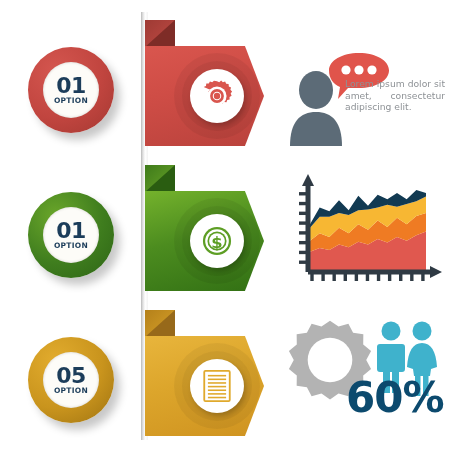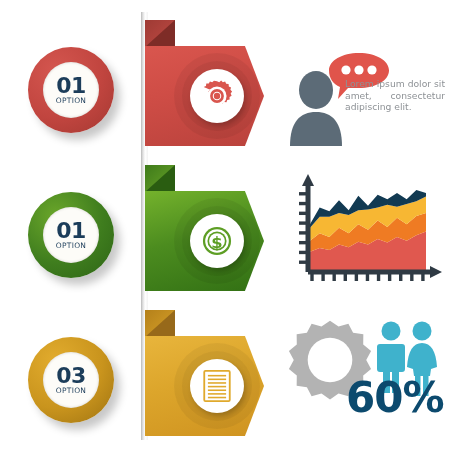--- a/index.html
+++ b/index.html
@@ -43,21 +43,21 @@
   .badge-num {
     font-family: "DejaVu Sans", sans-serif;
     font-weight: bold;
     font-size: 22px;
     line-height: 20px;
     color: #1c3d5a;
     letter-spacing: -0.5px;
   }
   .badge-label {
     font-family: "DejaVu Sans", sans-serif;
-    font-weight: normal;
+    font-weight: bold;
     font-size: 7.5px;
     line-height: 9px;
     color: #1c3d5a;
     letter-spacing: 0.3px;
     text-align: right;
   }
 
   .badge-1 { top: 47px;  left: 28px;
     background: radial-gradient(circle at 32% 28%, #d4564f 0%, #c1453f 55%, #a33832 100%); }
   .badge-2 { top: 192px; left: 28px;
@@ -195,21 +195,21 @@
 
   <div class="badge badge-2">
     <div class="badge-inner">
       <span class="badge-num">01</span>
       <span class="badge-label">OPTION</span>
     </div>
   </div>
 
   <div class="badge badge-3">
     <div class="badge-inner">
-      <span class="badge-num">03</span>
+      <span class="badge-num">05</span>
       <span class="badge-label">OPTION</span>
     </div>
   </div>
 
   <div class="pole"></div>
 
   <div class="ribbon r-red" style="top:46px;">
     <div class="ribbon-fold"></div>
     <div class="ribbon-fold-tri"></div>
     <div class="ribbon-body"></div>

